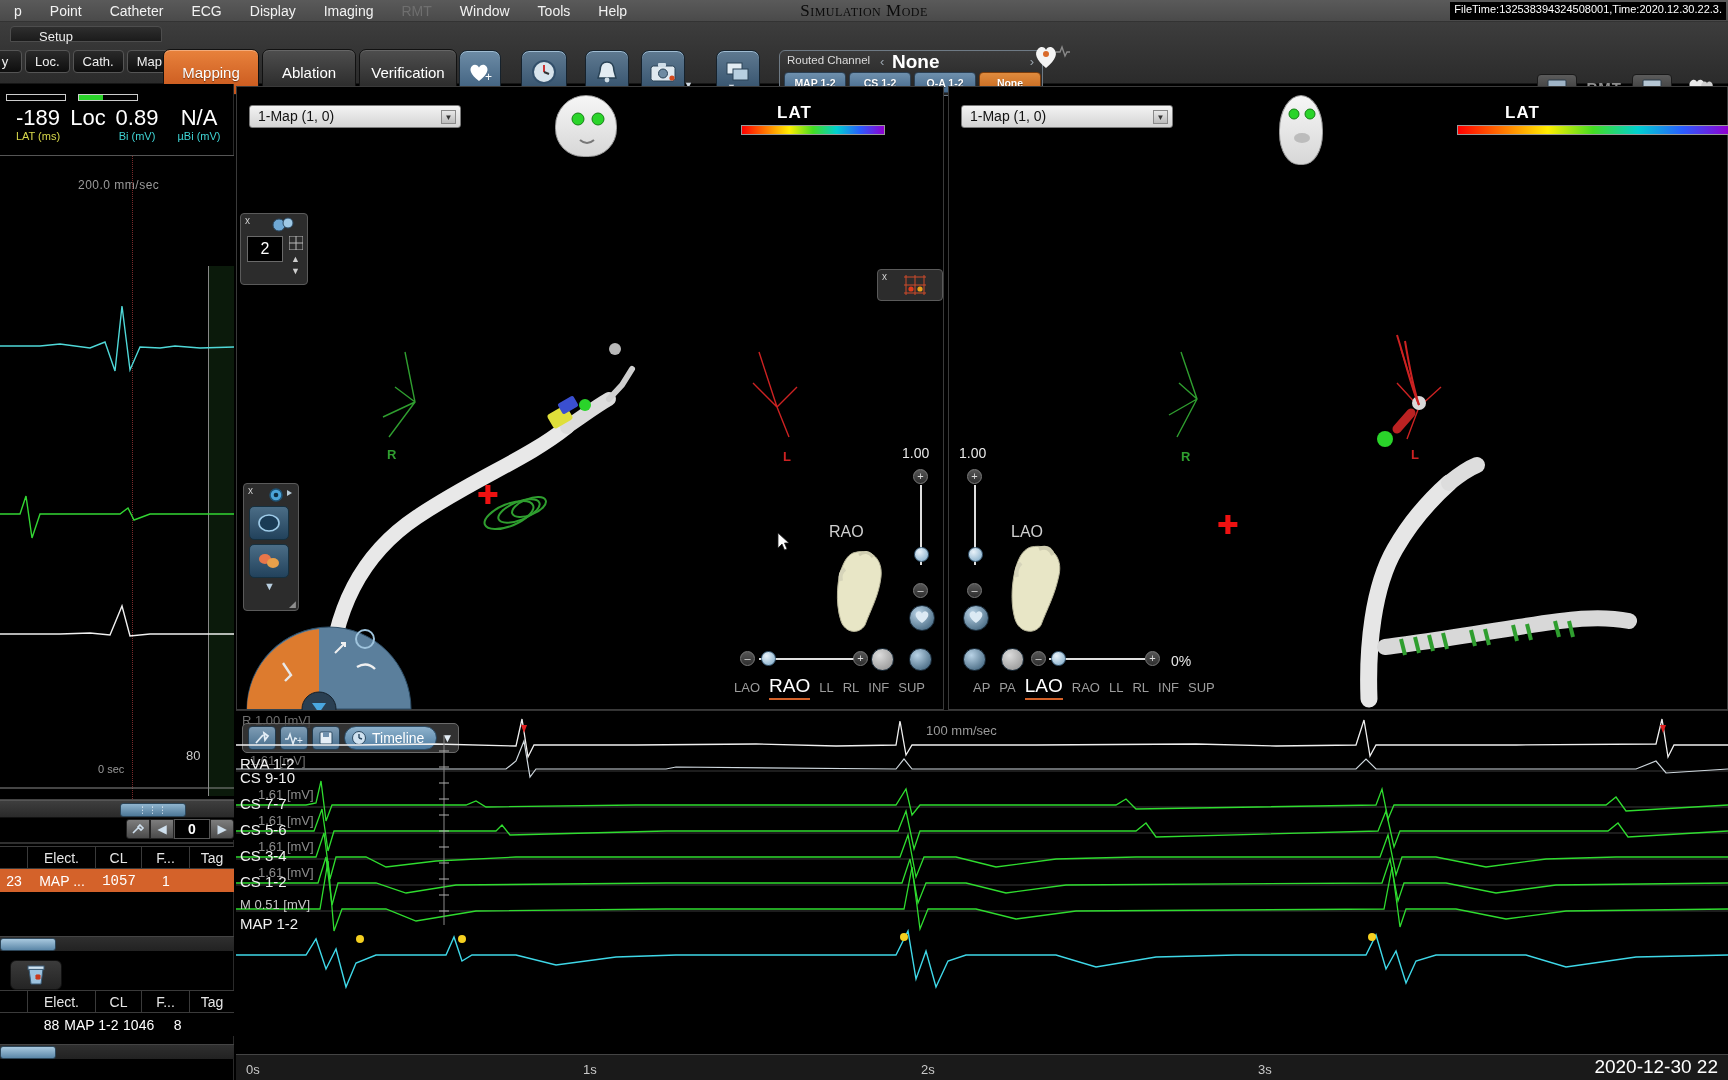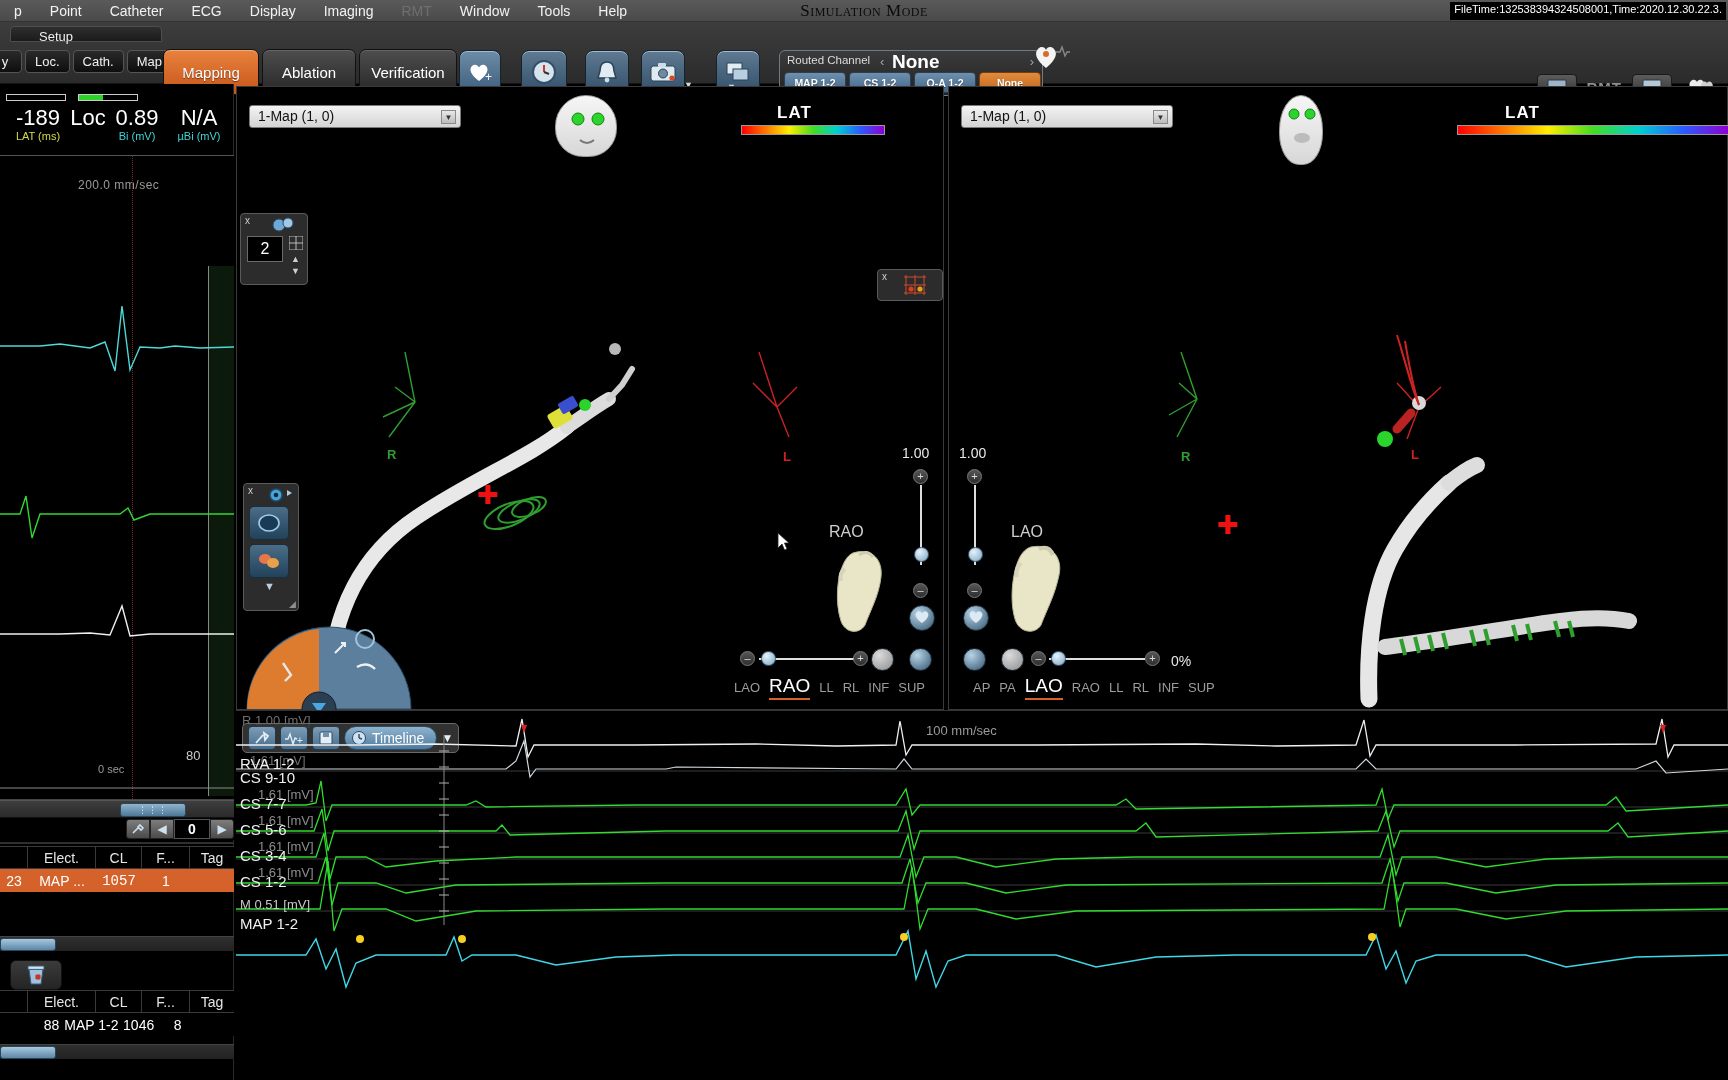--- a/index.html
+++ b/index.html
@@ -900,15 +900,22 @@
     <div class="ecglabel" style="left:4px; top:84px;">CS 7-7</div>
     <div class="ecgscale" style="left:22px; top:102px;">1.61 [mV]</div>
     <div class="ecglabel" style="left:4px; top:110px;">CS 5-6</div>
     <div class="ecgscale" style="left:22px; top:128px;">1.61 [mV]</div>
     <div class="ecglabel" style="left:4px; top:136px;">CS 3-4</div>
     <div class="ecgscale" style="left:22px; top:154px;">1.61 [mV]</div>
     <div class="ecglabel" style="left:4px; top:162px;">CS 1-2</div>
     <div class="ecgscale" style="left:4px; top:186px; color:#c8c8c8;">M  0.51  [mV]</div>
     <div class="ecglabel" style="left:4px; top:204px;">MAP 1-2</div>
 
+    <div class="timeaxis">
+      <div class="tick" style="left:10px;">0s</div>
+      <div class="tick" style="left:347px;">1s</div>
+      <div class="tick" style="left:685px;">2s</div>
+      <div class="tick" style="left:1022px;">3s</div>
+      <div class="bigdate">2020-12-30  22</div>
+    </div>
   </div>
 
 </div>
 
 </body></html>

